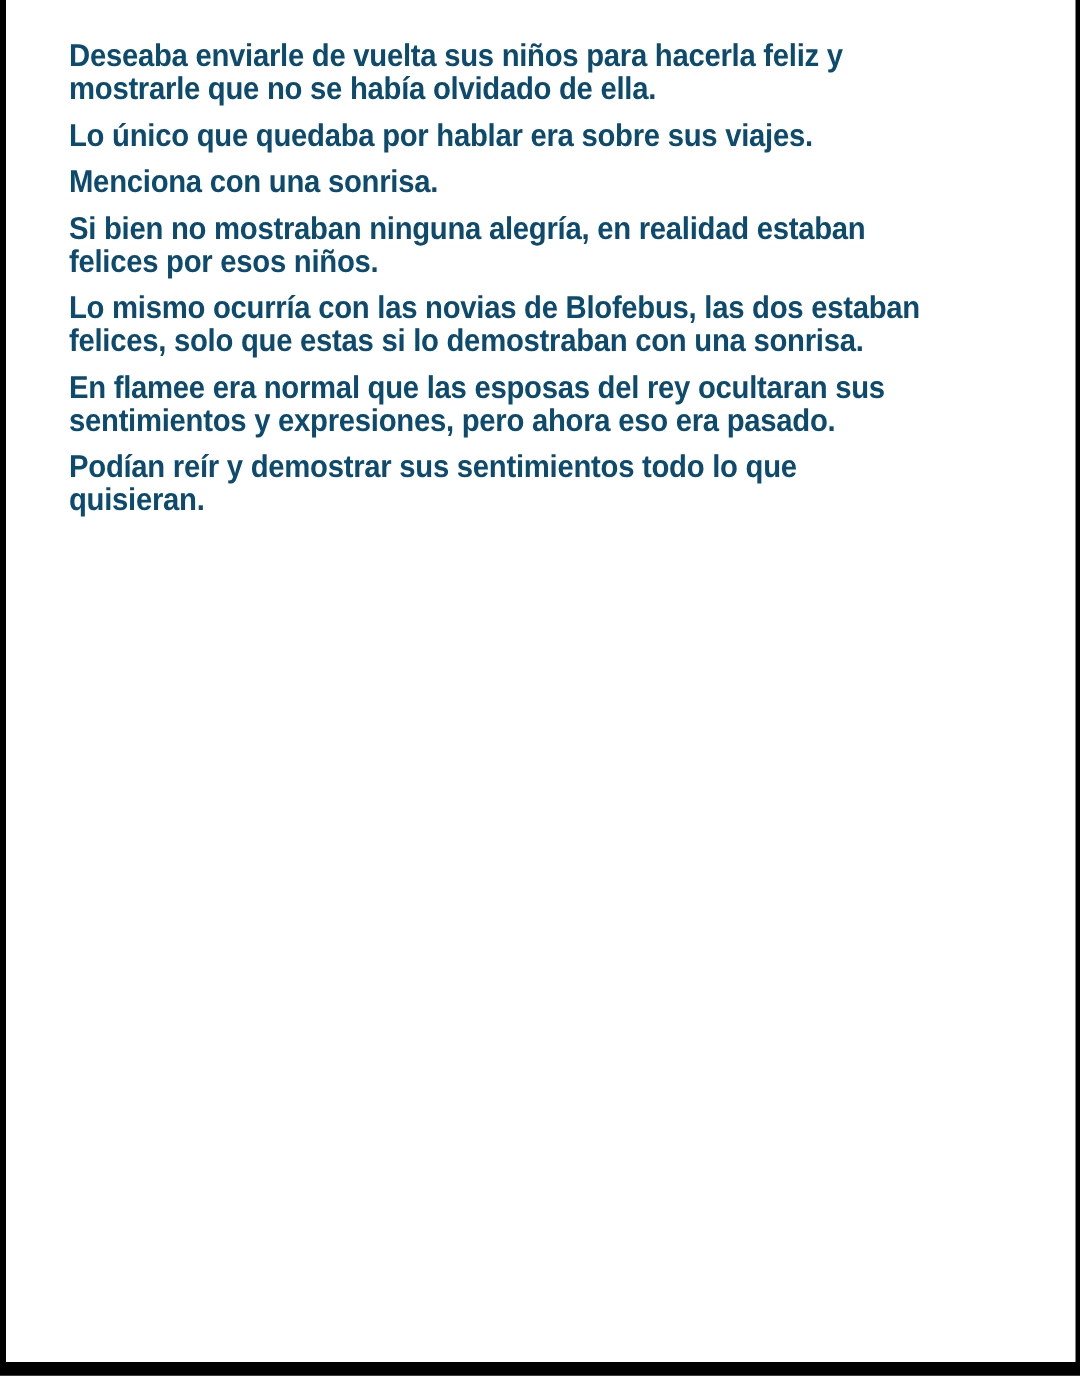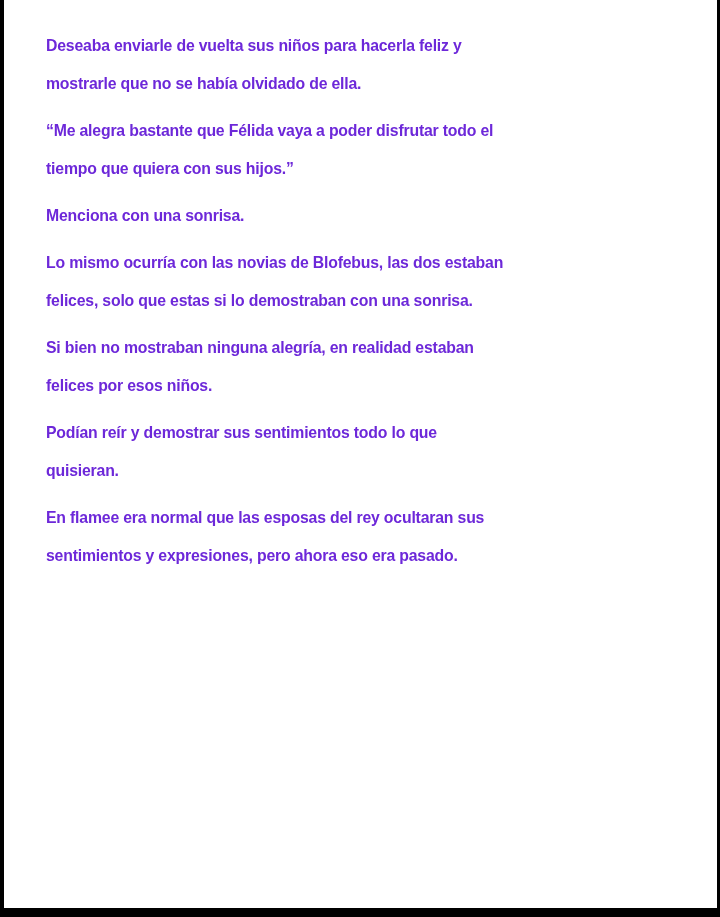--- a/index.html
+++ b/index.html
@@ -24,46 +24,45 @@
     .content {
       position: absolute;
       left: 42px;
       top: 27px;
       width: 660px;
     }
     .para {
       margin: 0 0 9px 0;
       font-family: "Liberation Sans", sans-serif;
       font-weight: bold;
-      font-size: 17px;
-      line-height: 38px;
-      color: #6d28d9;
+      font-size: 21px;
+      line-height: 22px;
+      color: #0c4a6e;
       letter-spacing: -0.2px;
       transform-origin: left top;
       white-space: pre-line;
     }
     .para span {
       display: inline-block;
       transform: scaleX(0.93);
       transform-origin: left top;
       width: 107%;
     }
   </style>
 </head>
 <body>
 
 <div class="page">
   <div class="content">
     <p class="para"><span>Deseaba enviarle de vuelta sus niños para hacerla feliz y
 mostrarle que no se había olvidado de ella.</span></p>
-    <p class="para"><span>“Me alegra bastante que Félida vaya a poder disfrutar todo el
-tiempo que quiera con sus hijos.”</span></p>
+    <p class="para"><span>Lo único que quedaba por hablar era sobre sus viajes.</span></p>
     <p class="para"><span>Menciona con una sonrisa.</span></p>
+    <p class="para"><span>Si bien no mostraban ninguna alegría, en realidad estaban
+felices por esos niños.</span></p>
     <p class="para"><span>Lo mismo ocurría con las novias de Blofebus, las dos estaban
 felices, solo que estas si lo demostraban con una sonrisa.</span></p>
-    <p class="para"><span>Si bien no mostraban ninguna alegría, en realidad estaban
-felices por esos niños.</span></p>
+    <p class="para"><span>En flamee era normal que las esposas del rey ocultaran sus
+sentimientos y expresiones, pero ahora eso era pasado.</span></p>
     <p class="para"><span>Podían reír y demostrar sus sentimientos todo lo que
 quisieran.</span></p>
-    <p class="para"><span>En flamee era normal que las esposas del rey ocultaran sus
-sentimientos y expresiones, pero ahora eso era pasado.</span></p>
   </div>
 </div>
 
 </body></html>

